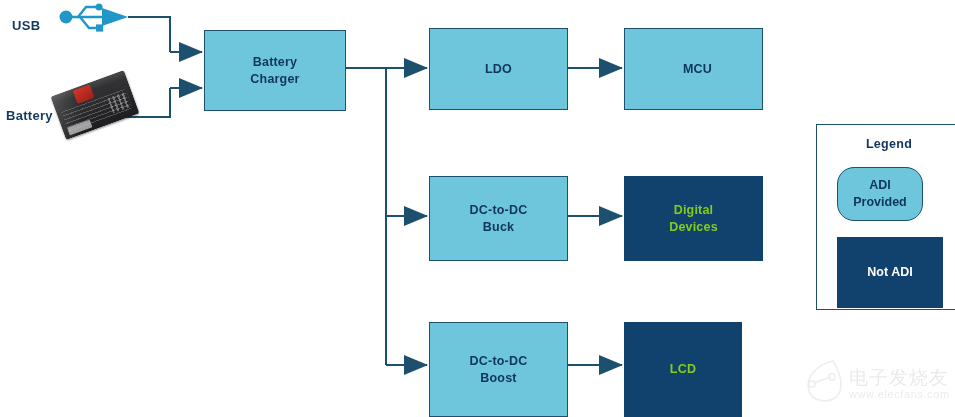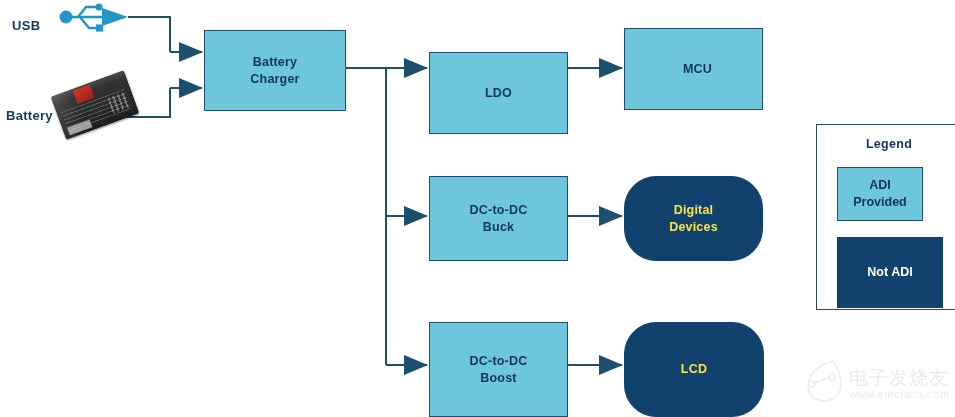--- a/index.html
+++ b/index.html
@@ -39,23 +39,22 @@
     line-height: 1.35;
     letter-spacing: .2px;
     white-space: pre-line;
   }
   .block.adi {
     background: #6dc6dc;
     color: #11355c;
   }
   .block.notadi {
     background: #11426d;
-    color: #fde047;
+    color: #84cc16;
     border-color: #11426d;
-    border-radius: 32px;
   }
 
   
   .src-label {
     position: absolute;
     font-size: 13px;
     font-weight: bold;
     color: #123a5e;
     letter-spacing: .3px;
   }
@@ -251,39 +250,39 @@
   <div class="battery-photo" style="left:56px; top:82px;">
     <div class="bp-top"></div>
     <div class="bp-lines"></div>
     <div class="bp-marks"></div>
     <div class="bp-badge"></div>
   </div>
 
   <div class="block adi" style="left:204px; top:30px; width:142px; height:81px;">Battery
 Charger</div>
 
-  <div class="block adi" style="left:429px; top:28px; width:139px; height:82px;margin-top:24px;">LDO</div>
+  <div class="block adi" style="left:429px; top:28px; width:139px; height:82px;">LDO</div>
 
   <div class="block adi" style="left:624px; top:28px; width:139px; height:82px;padding-left:8px;">MCU</div>
 
   <div class="block adi" style="left:429px; top:176px; width:139px; height:85px;">DC-to-DC
 Buck</div>
 
   <div class="block notadi" style="left:624px; top:176px; width:139px; height:85px;">Digital
 Devices</div>
 
   <div class="block adi" style="left:429px; top:322px; width:139px; height:95px;">DC-to-DC
 Boost</div>
 
-  <div class="block notadi" style="left:624px; top:322px; width:140px; height:95px;">LCD</div>
+  <div class="block notadi" style="left:624px; top:322px; width:118px; height:95px;">LCD</div>
 
   <div id="legend-box" style="left:816px; top:124px; width:146px; height:186px;">
     <div id="legend-title">Legend</div>
 
-    <div class="legend-swatch adi" style="left:20px; top:42px; width:86px; height:54px;">ADI
+    <div class="legend-swatch adi" style="left:20px; top:42px; width:86px; height:54px;border-radius:17px;">ADI
 Provided</div>
 
     <div class="legend-swatch notadi" style="left:20px; top:112px; width:106px; height:71px;">Not ADI</div>
   </div>
 
   <div id="watermark">
     <svg width="44" height="48" viewBox="0 0 44 48">
       <path d="M30,4 C12,8 2,22 6,34 C9,44 24,47 33,40 C40,34 40,20 30,4 Z" fill="none" stroke="#c6c6c9" stroke-width="1.6"></path>
       <line x1="10" y1="26" x2="28" y2="20" stroke="#c6c6c9" stroke-width="1.4"></line>
       <circle cx="9" cy="27" r="3.2" fill="none" stroke="#c6c6c9" stroke-width="1.4"></circle>

